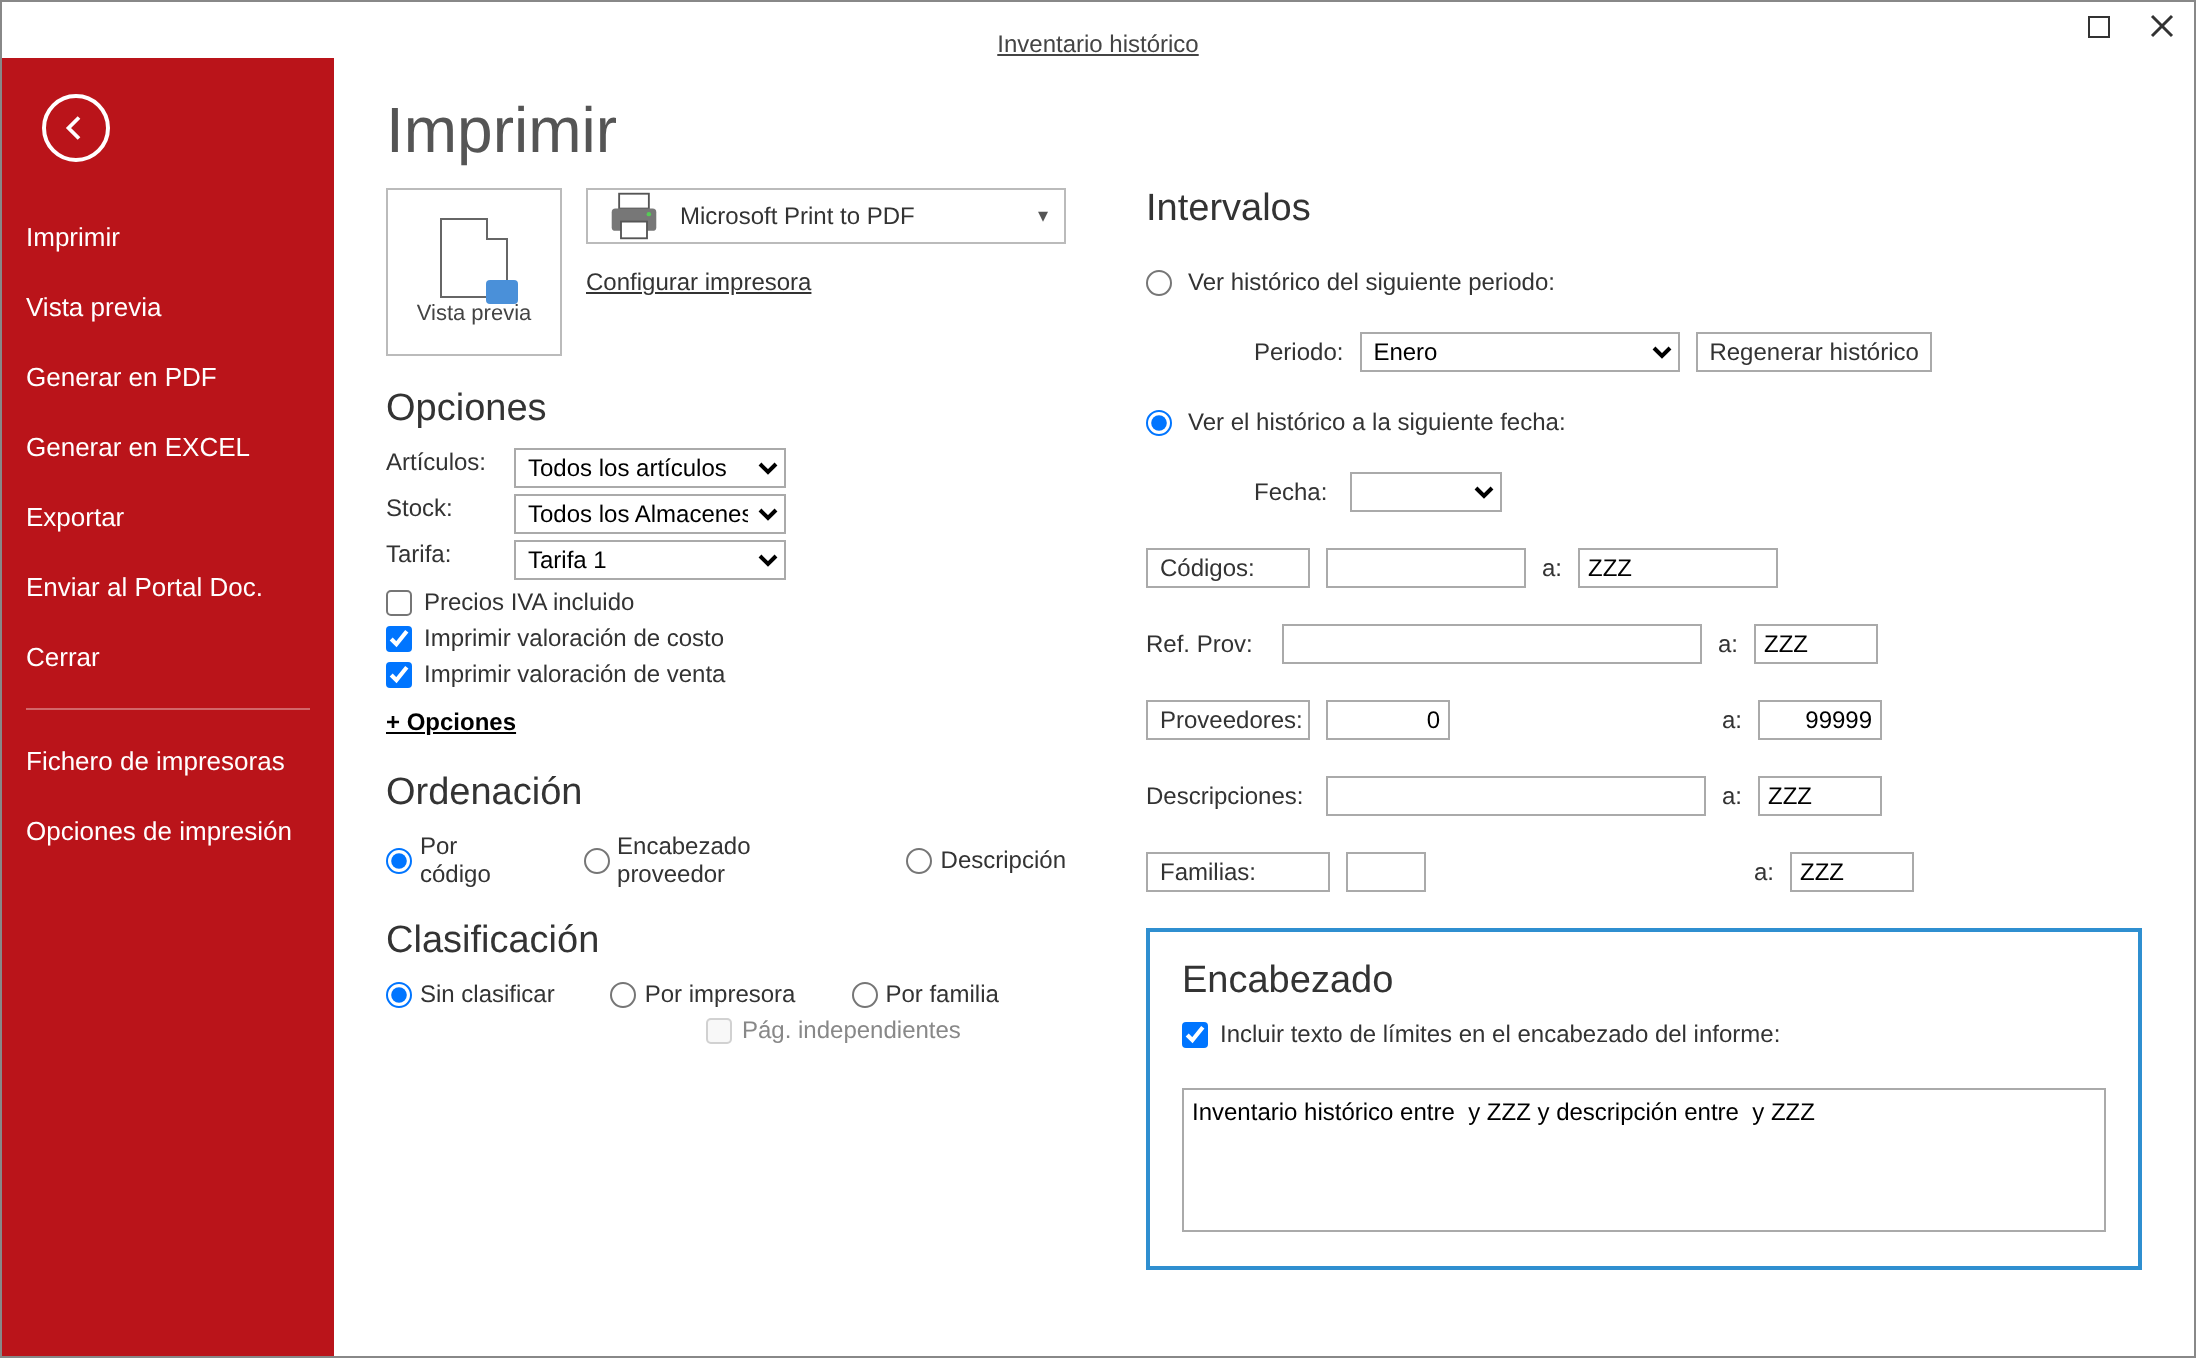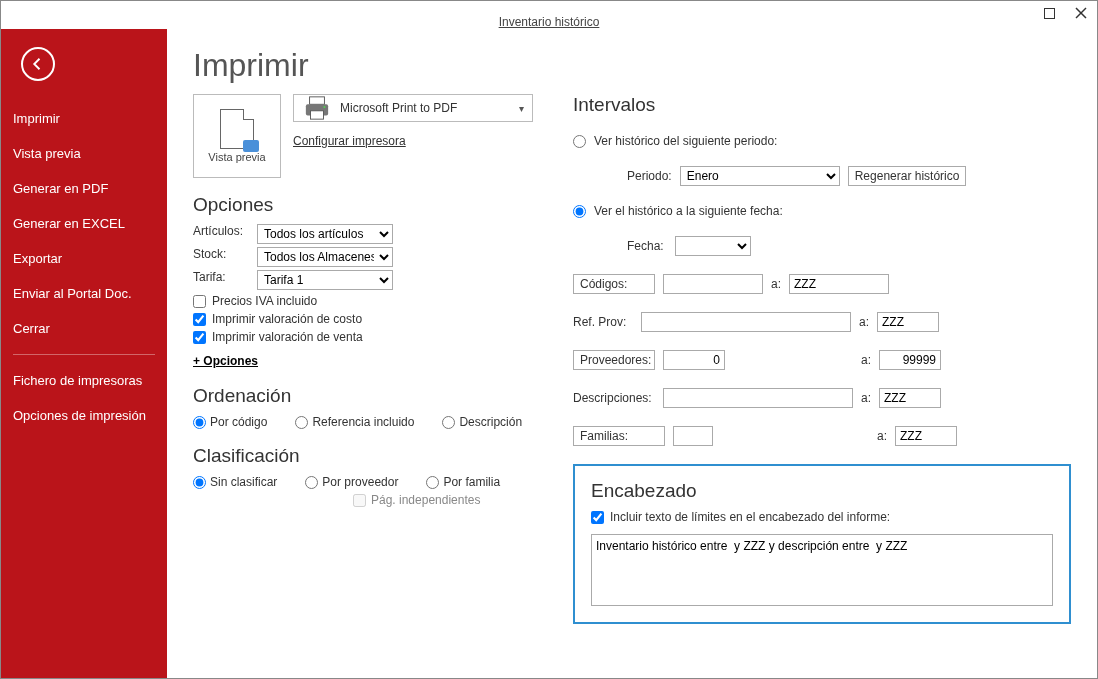--- a/index.html
+++ b/index.html
@@ -145,37 +145,37 @@
         <span class="moreopts">+ Opciones</span>
 
         <div class="sectiontitle">Ordenación</div>
         <div class="radios">
           <label>
               <input type="radio" name="ord" checked="" style="">
               <span>Por código</span>
             </label>
           <label>
               <input type="radio" name="ord" style="">
-              <span>Referencia incluido</span>
+              <span>Encabezado proveedor</span>
             </label>
           <label>
               <input type="radio" name="ord" style="">
               <span>Descripción</span>
             </label>
         </div>
 
         <div class="sectiontitle">Clasificación</div>
         <div class="radios">
           <label>
               <input type="radio" name="cls" checked="" style="">
               <span>Sin clasificar</span>
             </label>
           <label>
               <input type="radio" name="cls" style="">
-              <span>Por proveedor</span>
+              <span>Por impresora</span>
             </label>
           <label>
               <input type="radio" name="cls" style="">
               <span>Por familia</span>
             </label>
         </div>
         <div class="subchk">
             <input type="checkbox" disabled="" style="">
             <span>Pág. independientes</span>
           </div>
@@ -234,21 +234,21 @@
         <div class="row">
           <span class="btnframe" style="width:92px">Familias:</span>
           <input type="text" style="width: 40px;" value="">
           <span style="width:148px"></span>
           <span class="alabel">a:</span>
           <input type="text" style="width: 62px;" value="ZZZ">
         </div>
 
         <div class="headerbox">
           <div class="sectiontitle" style="margin-top:0">Encabezado</div>
-          <label class="chk" style="margin:8px 0 10px 0">
+          <label class="chk" style="margin:8px 0 20px 0">
               <input type="checkbox" checked="" style="">
               <span>Incluir texto de límites en el encabezado del informe:</span>
             </label>
           <textarea style="">Inventario histórico entre  y ZZZ y descripción entre  y ZZZ</textarea>
         </div>
       </div>
     </div>
   </div>
 </div>
 

